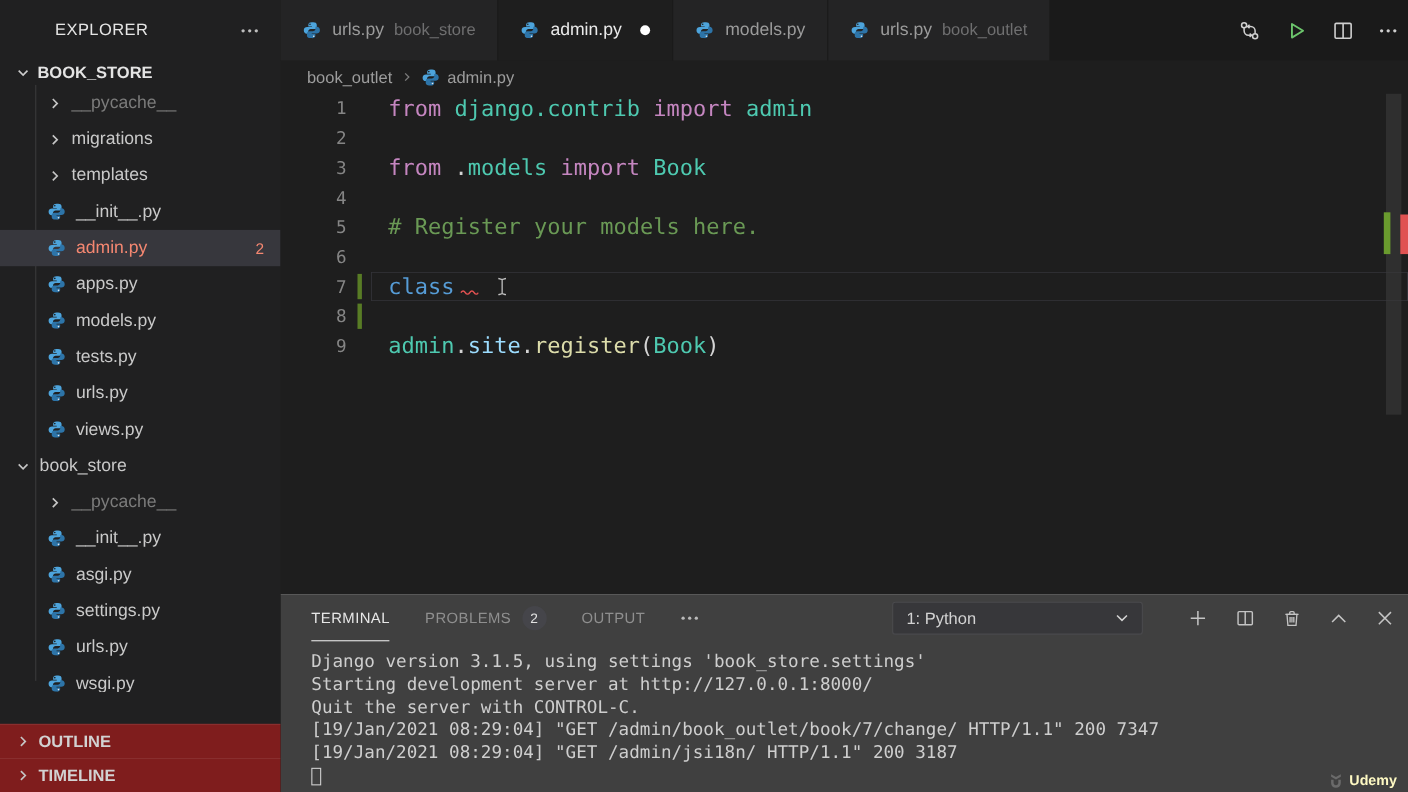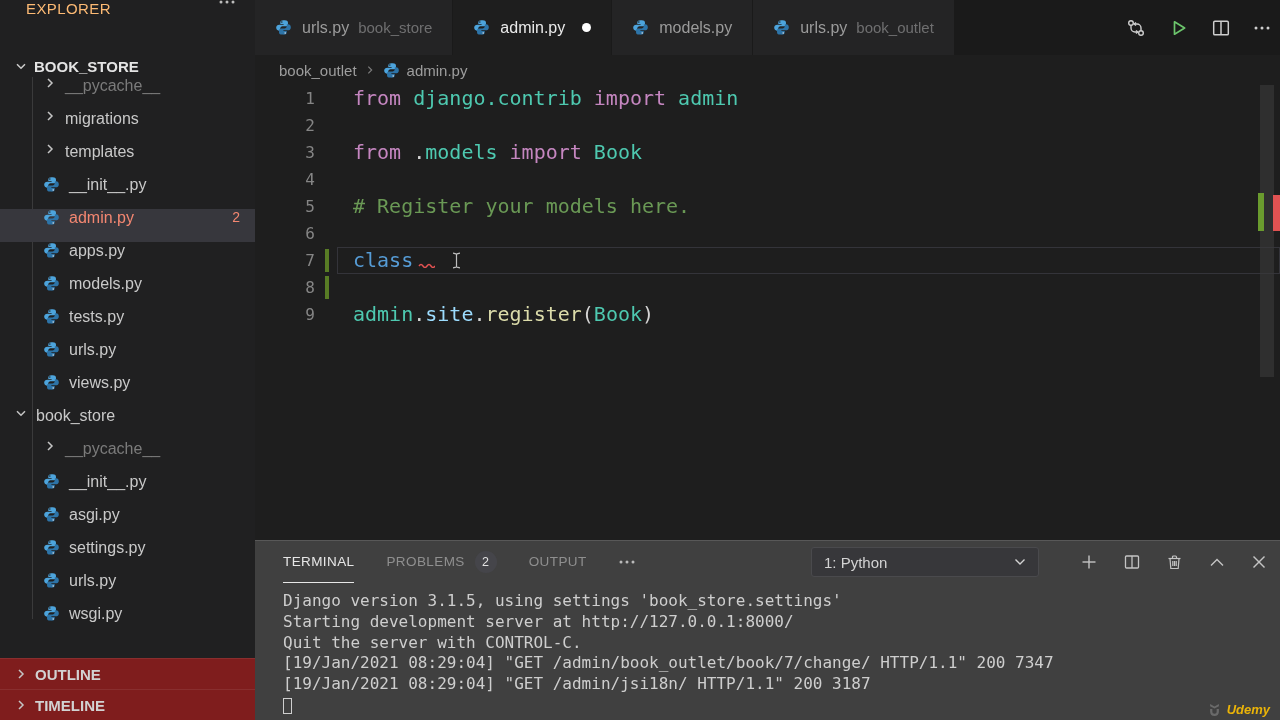--- a/index.html
+++ b/index.html
@@ -3,29 +3,29 @@
 <meta charset="utf-8">
 <style>
   * { margin:0; padding:0; box-sizing:border-box; }
   html,body { width:1280px; height:720px; overflow:hidden; background:#1e1e1e;
     font-family:"Liberation Sans", sans-serif; }
   .mono { font-family:"DejaVu Sans Mono", monospace; }
 
   
   #sidebar { position:absolute; left:0; top:0; width:255px; height:720px;
     background:#202021; color:#cccccc; z-index:3; }
-  #sidebar-header { height:55px; display:flex; align-items:flex-start;
-    justify-content:space-between; padding:0 20px 0 26px; color:#fdba74;
-    font-size:15px; letter-spacing:.4px; }
+  #sidebar-header { height:55px; display:flex; align-items:center;
+    justify-content:space-between; padding:0 20px 0 26px; color:#e5e5e5;
+    font-size:15px; letter-spacing:.4px;margin-left:24px; }
   #root-header { height:22px; display:flex; align-items:center; gap:7px;
     padding-left:15px; font-weight:bold; font-size:15px; color:#e4e4e4; }
   #tree { position:absolute; top:77px; left:0; right:0; bottom:91px; overflow:hidden; }
   #tree::before { content:''; position:absolute; left:32px; top:0; bottom:10px;
     width:1px; background:#3a3a3b; }
-  .trow { position:relative; height:33px; display:flex; align-items:flex-start;
+  .trow { position:relative; height:33px; display:flex; align-items:center;
     padding-left:44px; font-size:16px; color:#c9c9c9; cursor:pointer; }
   .trow.toplevel { padding-left:15px; }
   .trow .chev { width:16px; margin-right:5px; display:flex; align-items:center; }
   .trow .ficon { width:17px; height:17px; margin-right:9px; margin-left:-1px; }
   .trow.dim .tlabel { color:#7b7b7b; }
   .trow.selected { background:#37373d; }
   .trow.error .tlabel { color:#f48771; }
   .tbadge { margin-left:auto; margin-right:15px; color:#f48771; font-size:14px; }
   #side-sections { position:absolute; left:0; right:0; bottom:0; background:#7f1d1d; }
   .ssec { height:31px; display:flex; align-items:center; gap:8px; padding-left:15px;
@@ -87,21 +87,21 @@
     justify-content:space-between; padding:0 12px; font-size:15px; color:#d3d3d3;
     margin-right:42px; cursor:pointer; }
   #panel-actions { display:flex; align-items:center; gap:27px; color:#c4c4c4; }
   #term { padding:8px 0 0 28px; color:#cecece; font-size:16px; line-height:20.8px; }
   .tline { white-space:pre; }
   .tcursor { display:inline-block; width:9px; height:16px; border:1px solid #cfcfcf;
     transform:translateY(3px); }
 
   
   #watermark { position:absolute; right:10px; bottom:3px; display:flex; align-items:center;
-    gap:5px; color:#eab308; font-size:13px; font-weight:bold; z-index:5;font-style:italic; }
+    gap:5px; color:#fef9c3; font-size:13px; font-weight:bold; z-index:5; }
 
   svg { display:block; }
 </style>
 </head>
 <body>
 
 <div id="sidebar">
   <div id="sidebar-header">
     <span>EXPLORER</span>
     <span class="actbtn">

